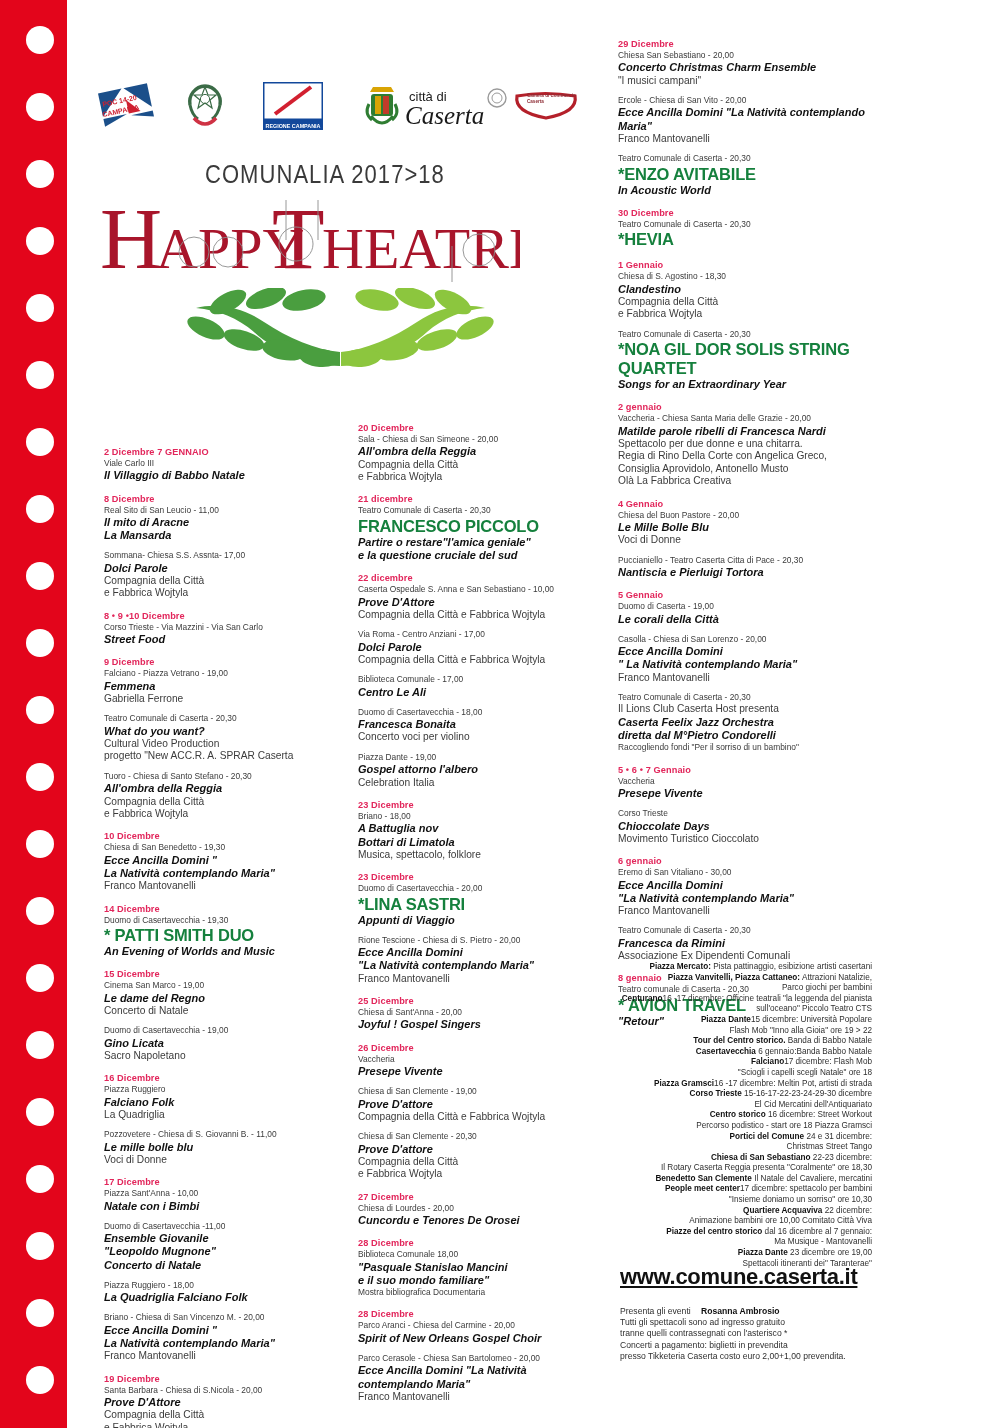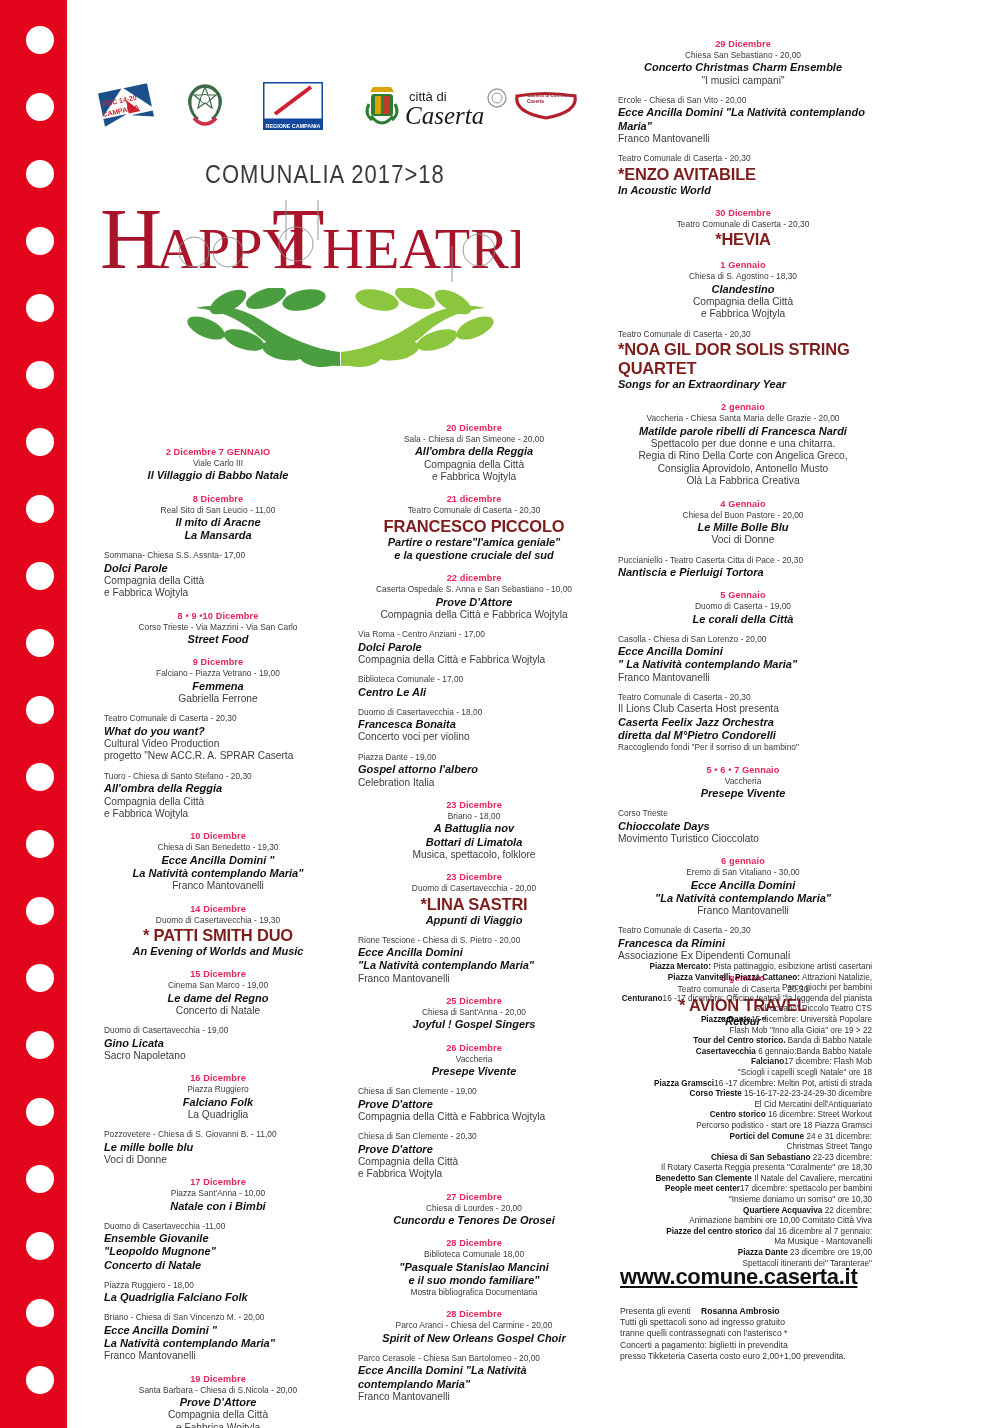--- a/index.html
+++ b/index.html
@@ -72,24 +72,24 @@
   .ev .title {
     color: #111; font-weight: 700; font-size: 11px;
     line-height: 13.2px;
     font-style: italic;
   }
   .ev .sub {
     color: #3b3b3b; font-size: 10.2px; line-height: 12.4px;
     font-weight: 400;
   }
   .ev .big {
-    color: #7f1d1d; font-weight: 700; font-size: 16.5px;
+    color: #15803d; font-weight: 700; font-size: 16.5px;
     line-height: 19px; letter-spacing: -0.2px;
   }
-  .ev.gap { margin-top: 10px; text-align: center; }
+  .ev.gap { margin-top: 10px; }
 
   
   #venues {
     position: absolute; left: 620px; top: 962px;
     width: 252px;
   }
   #venues .line {
     font-size: 8.2px; line-height: 10.6px; color: #2f2f2f; text-align: right;
   }
   #venues .line b { font-weight: 700; color: #111; }

